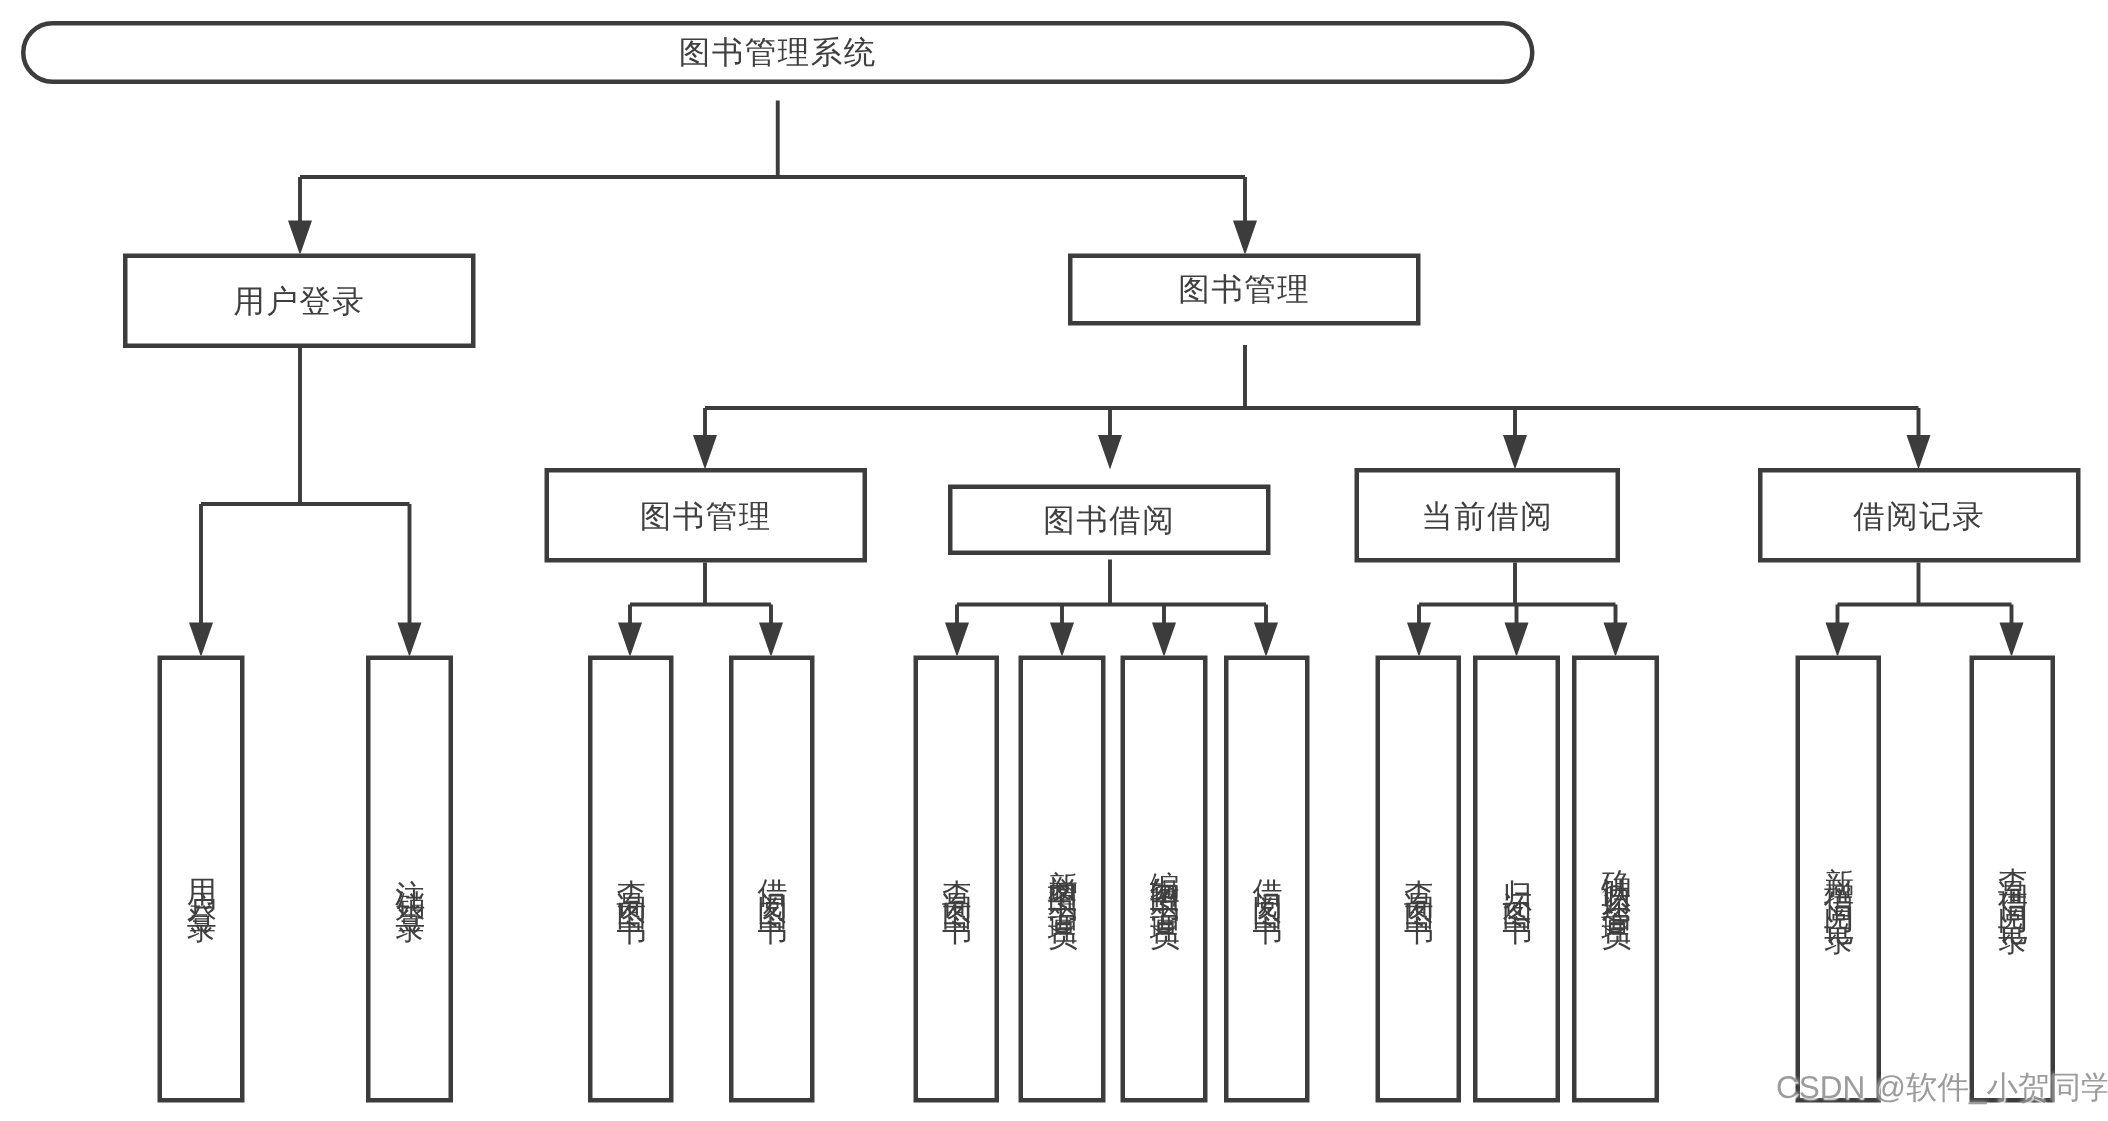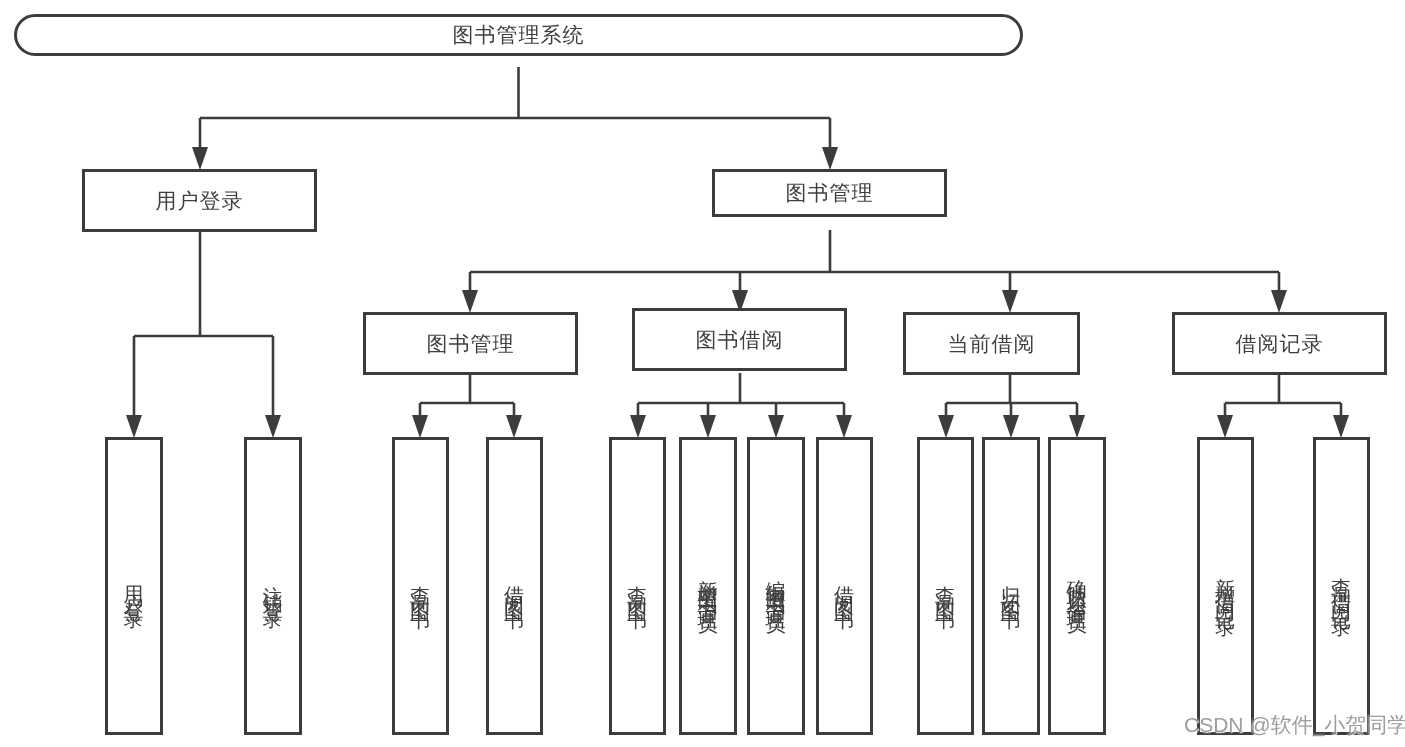--- a/index.html
+++ b/index.html
@@ -123,21 +123,21 @@
   <div class="node hnode" style="left:82px; top:169px; width:235px; height:63px;">
     <span>用户登录</span>
   </div>
   <div class="node hnode" style="left:712px; top:169px; width:235px; height:48px;">
     <span>图书管理</span>
   </div>
 
   <div class="node hnode" style="left:363px; top:312px; width:215px; height:63px;">
     <span>图书管理</span>
   </div>
-  <div class="node hnode" style="left:632px; top:308px; width:215px; height:63px;">
+  <div class="node hnode" style="left:632px; top:323px; width:215px; height:47px;">
     <span>图书借阅</span>
   </div>
   <div class="node hnode" style="left:903px; top:312px; width:177px; height:63px;">
     <span>当前借阅</span>
   </div>
   <div class="node hnode" style="left:1172px; top:312px; width:215px; height:63px;">
     <span>借阅记录</span>
   </div>
 
   <div class="node vnode" style="left:105px; top:437px; width:58px; height:298px;">

